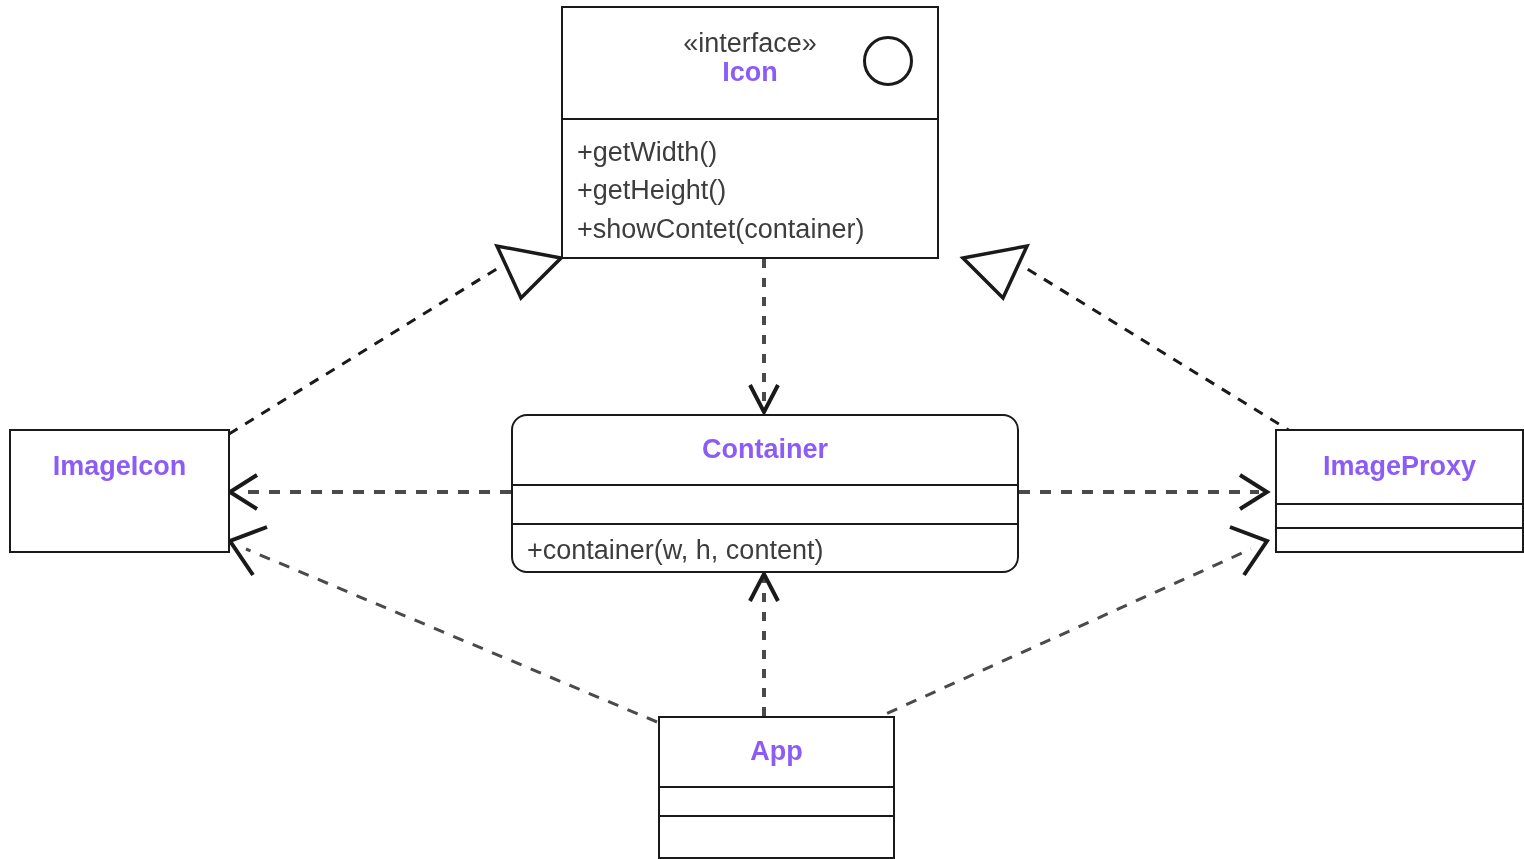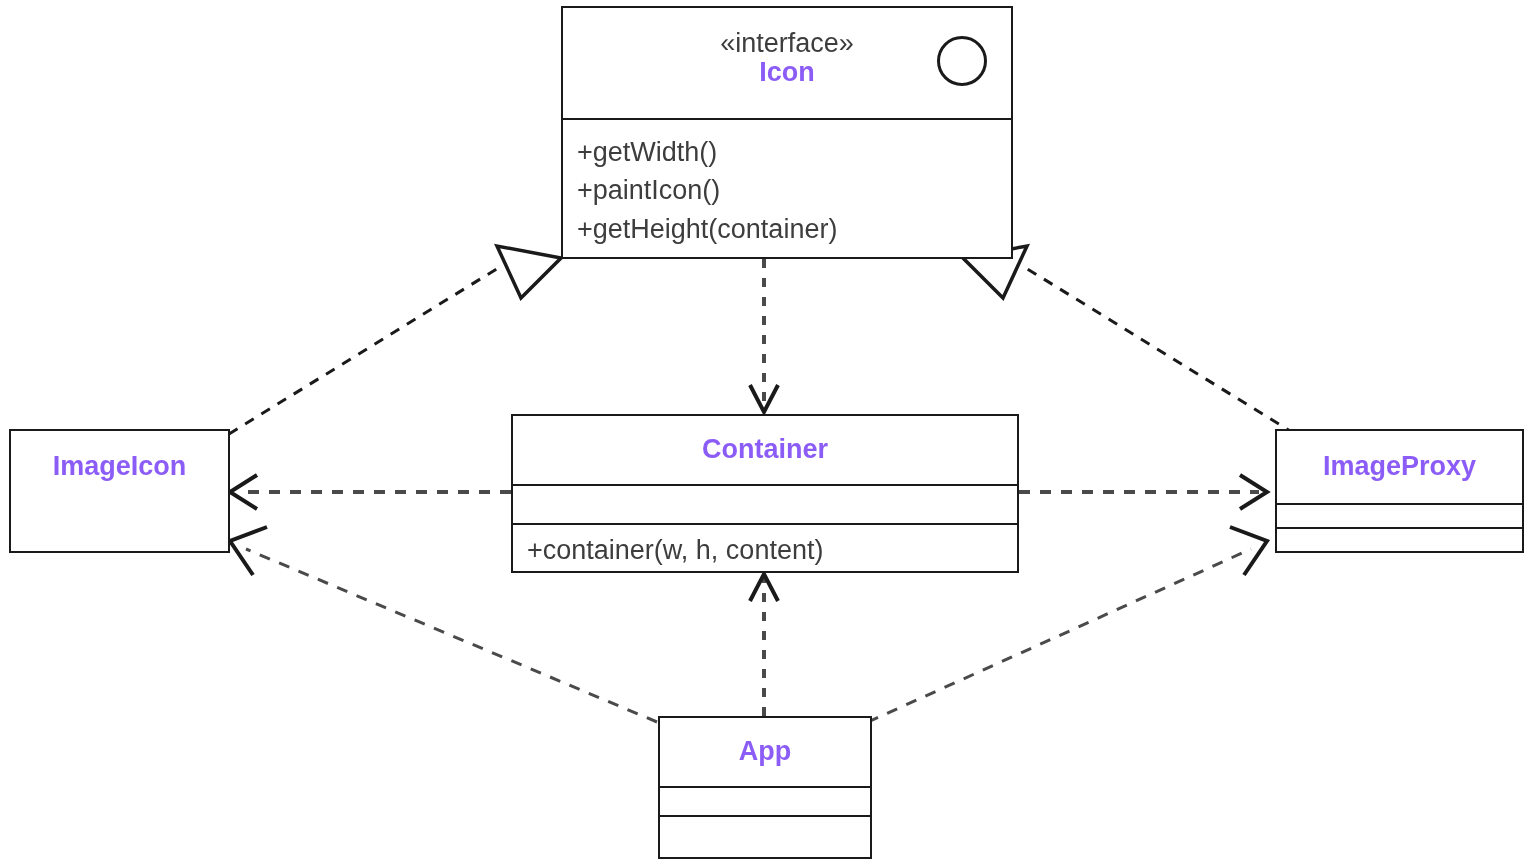--- a/index.html
+++ b/index.html
@@ -74,36 +74,36 @@
     white-space: nowrap;
   }
   .lollipop {
     position: absolute;
     box-sizing: border-box;
     border: 3px solid #1a1a1a;
     border-radius: 50%;
     background: transparent;
   }
   
-  #class-icon       { left: 561px; top: 6px;   width: 452px; height: 253px; }
+  #class-icon       { left: 561px; top: 6px;   width: 378px; height: 253px; }
   #class-icon .c-name   { height: 100px; }
   #class-icon .c-ops    { flex: 1 1 auto; }
   #class-imageicon  { left: 9px;   top: 429px; width: 221px; height: 124px; align-items: center; }
   #class-imageicon .c-name  { height: 72px; }
   #class-imageicon .c-attrs { height: 24px; }
   #class-imageicon .c-ops   { flex: 1 1 auto; }
-  #class-container  { left: 511px; top: 414px; width: 508px; height: 159px; }
+  #class-container  { left: 511px; top: 414px; width: 508px; height: 159px; border-radius: 16px; }
   #class-container .c-name  { height: 68px; }
   #class-container .c-attrs { height: 29px; }
   #class-container .c-ops   { flex: 1 1 auto; }
   #class-imageproxy { left: 1275px; top: 429px; width: 249px; height: 124px; }
   #class-imageproxy .c-name  { height: 72px; }
   #class-imageproxy .c-attrs { height: 24px; }
   #class-imageproxy .c-ops   { flex: 1 1 auto; }
-  #class-app        { left: 658px; top: 716px; width: 214px; height: 143px; }
+  #class-app        { left: 658px; top: 716px; width: 237px; height: 143px; }
   #class-app .c-name  { height: 68px; }
   #class-app .c-attrs { height: 29px; }
   #class-app .c-ops   { flex: 1 1 auto; }
 </style>
 </head>
 <body>
 
 <div id="diagram-root">
 
   <svg id="edge-layer" viewBox="0 0 1524 859" width="1524" height="859" xmlns="http://www.w3.org/2000/svg">
@@ -150,22 +150,22 @@
   </svg>
 
   <div class="uml-class" id="class-icon">
     <div class="compartment c-name">
       <div class="stereotype">«interface»</div>
       <div class="class-title">Icon</div>
       <div class="lollipop" style="right:24px; top:28px; width:50px; height:50px;"></div>
     </div>
     <div class="compartment c-ops members">
       <div class="member">+getWidth()</div>
-      <div class="member">+paintIcon()</div>
-      <div class="member">+getHeight(container)</div>
+      <div class="member">+getHeight()</div>
+      <div class="member">+showContet(container)</div>
     </div>
   </div>
 
   <div class="uml-class" id="class-imageicon">
     <div class="compartment c-name">
       <div class="class-title">ImageIcon</div>
     </div>
     <div class="compartment c-attrs"></div>
     <div class="compartment c-ops"></div>
   </div>

